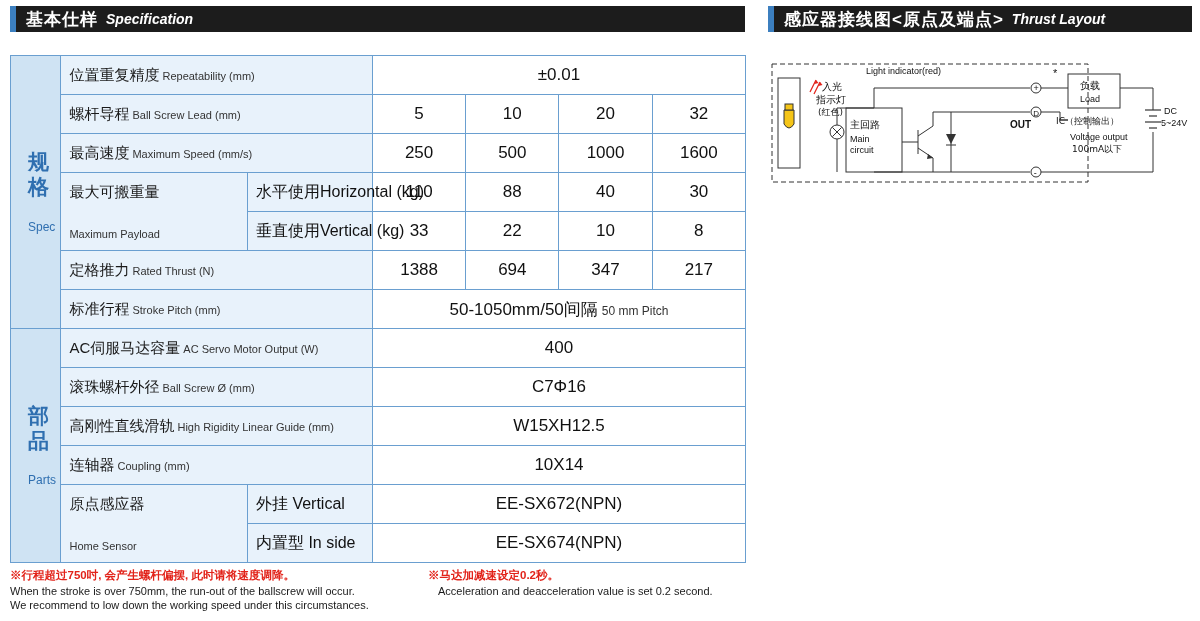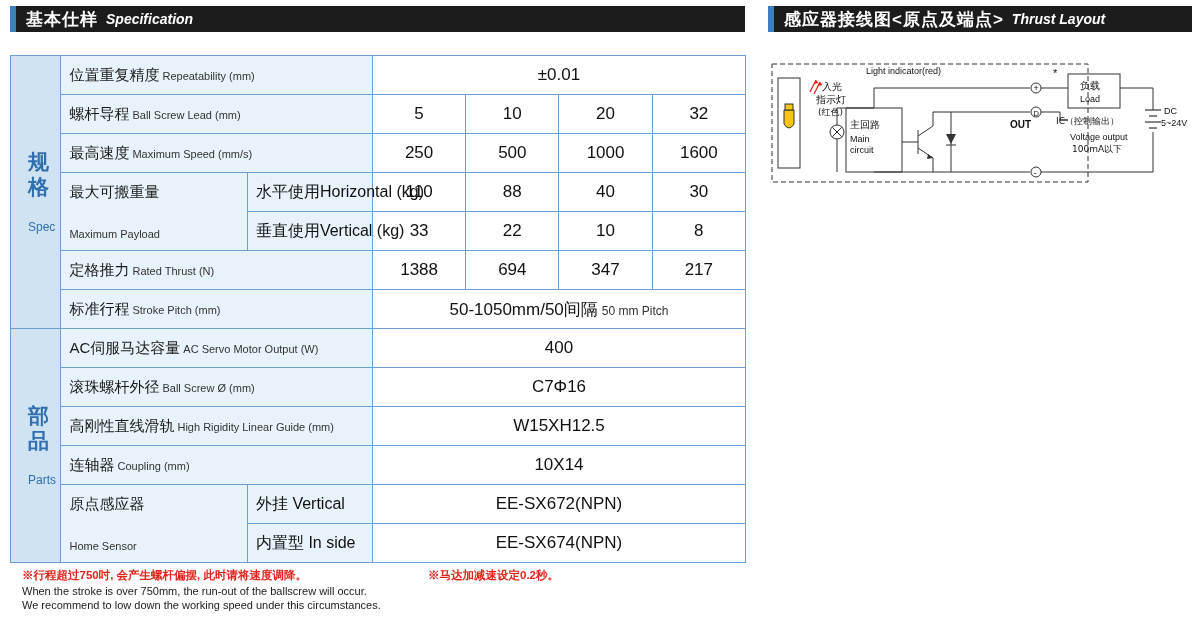--- a/index.html
+++ b/index.html
@@ -139,21 +139,21 @@
     color: #e2231a;
     font-size: 11.5px;
     font-weight: bold;
     line-height: 1.35;
   }
   .note-blk {
     color: #1a1a1a;
     font-size: 11px;
     line-height: 1.35;
   }
-  .note-col-a { position: absolute; left: 12px; top: 0; width: 400px; }
+  .note-col-a { position: absolute; left: 0; top: 0; width: 400px; }
   .note-col-b { position: absolute; left: 418px; top: 0; width: 420px; }
   .note-col-b .note-blk { margin-left: 10px; }
 </style>
 </head>
 <body>
 
 <div class="hdr hdr-left">
   <div class="accent"></div>
   <span class="cn">基本仕样</span>
   <span class="en">Specification</span>
@@ -416,14 +416,15 @@
 </div>
 
 <div class="notes">
   <div class="note-col-a">
     <div class="note-red">※行程超过750吋, 会产生螺杆偏摆, 此时请将速度调降。</div>
     <div class="note-blk">When the stroke is over 750mm, the run-out of the ballscrew will occur.</div>
     <div class="note-blk">We recommend to low down the working speed under this circumstances.</div>
   </div>
   <div class="note-col-b">
     <div class="note-red">※马达加减速设定0.2秒。</div>
+    <div class="note-blk">Acceleration and deacceleration value is set 0.2 second.</div>
   </div>
 </div>
 
 </body></html>

